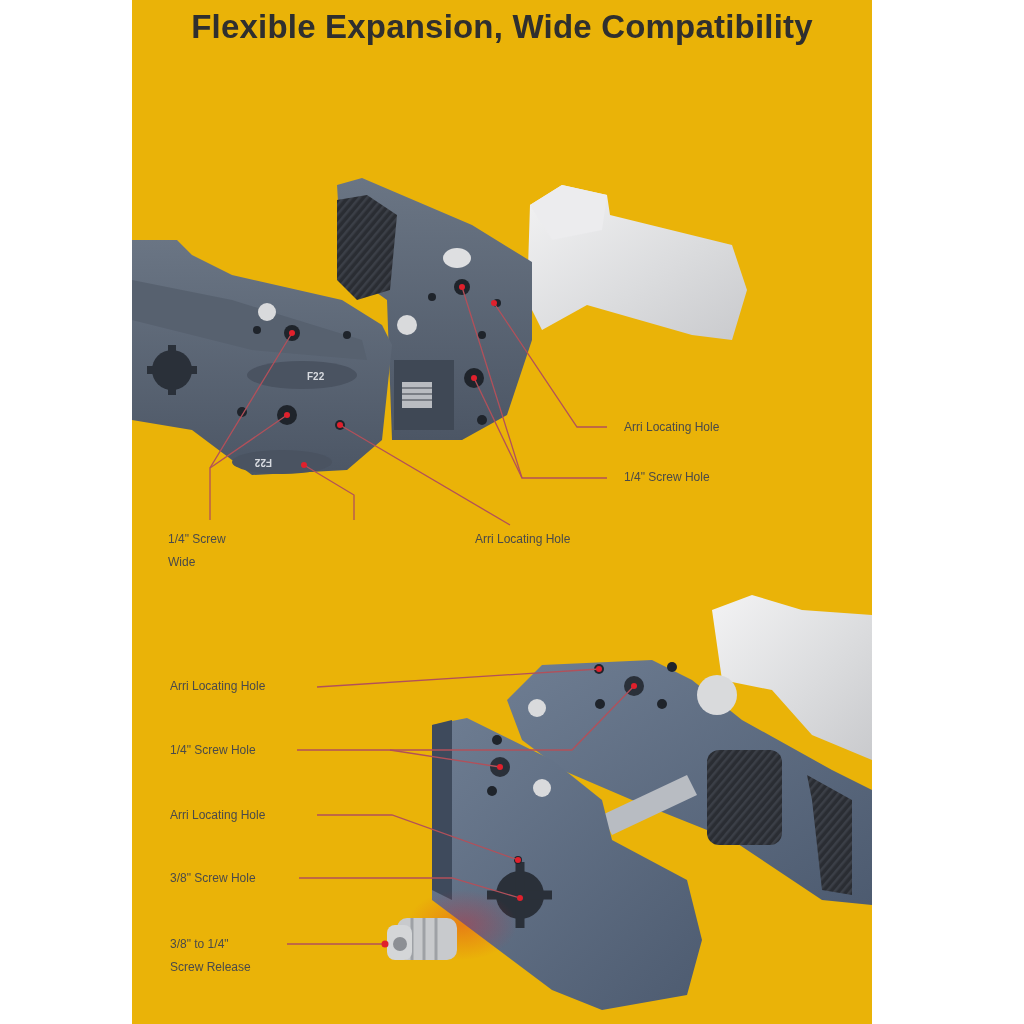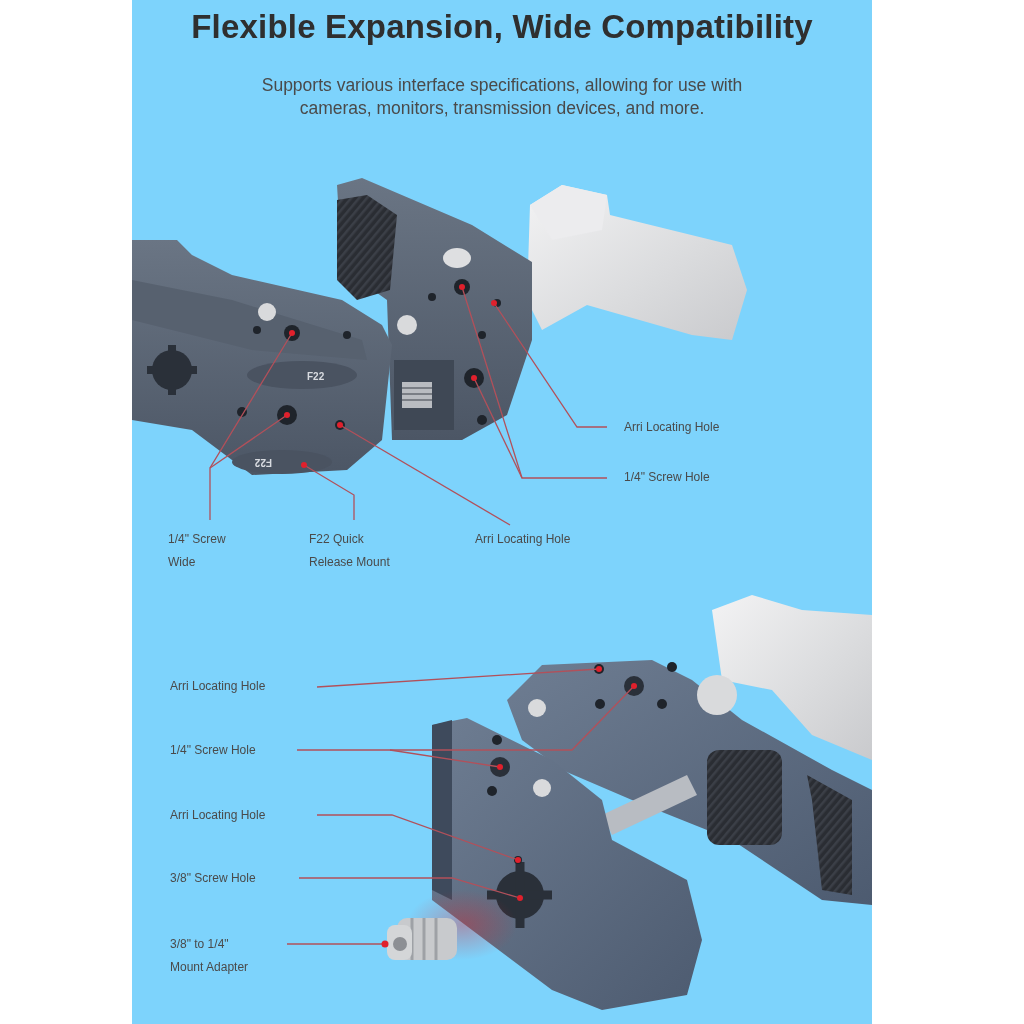--- a/index.html
+++ b/index.html
@@ -1,37 +1,33 @@
 <!DOCTYPE html>
 <html><head>
 <meta charset="utf-8">
 <style>
   html, body { margin: 0; padding: 0; }
   body { width: 1024px; height: 1024px; background: #ffffff; position: relative; overflow: hidden;
          font-family: "Liberation Sans", "DejaVu Sans", sans-serif; }
-  .panel { position: absolute; left: 132px; top: 0; width: 740px; height: 1024px; background: #7dd3fc; overflow: hidden; }
+  .panel { position: absolute; left: 132px; top: 0; width: 740px; height: 1024px; background: #eab308; overflow: hidden; }
   .title { position: absolute; left: 0; top: 8px; width: 740px; text-align: center; font-size: 33px;
            font-weight: 700; color: #2f2f2f; letter-spacing: 0.2px; }
   .subtitle { position: absolute; left: 0; top: 74px; width: 740px; text-align: center; font-size: 17.5px;
               line-height: 23px; color: #4a4a4a; }
   .subtitle span { display: block; }
   svg.art { position: absolute; left: 0; top: 0; }
   .label { position: absolute; font-size: 12px; line-height: 23px; color: #4a4a4a; white-space: nowrap; }
   .label span { display: block; }
 </style>
 </head>
 <body>
 
 <div class="panel">
 
   <div class="title">Flexible Expansion, Wide Compatibility</div>
-  <div class="subtitle">
-    <span>Supports various interface specifications, allowing for use with</span>
-    <span>cameras, monitors, transmission devices, and more.</span>
-  </div>
 
   <svg class="art" width="740" height="1024" viewBox="0 0 740 1024">
     <defs>
       <linearGradient id="bodyG" x1="0" y1="0" x2="0" y2="1">
         <stop offset="0" stop-color="#6a7584"></stop>
           <stop offset="1" stop-color="#4c5665"></stop>
       </linearGradient>
       <linearGradient id="bodyB" x1="0" y1="0" x2="1" y2="1">
         <stop offset="0" stop-color="#6e7d92"></stop>
           <stop offset="1" stop-color="#4d5b70"></stop>
@@ -173,37 +169,33 @@
   <div class="label" style="left:492px; top:416px;">
     <span>Arri Locating Hole</span>
   </div>
   <div class="label" style="left:492px; top:466px;">
     <span>1/4" Screw Hole</span>
   </div>
   <div class="label" style="left:36px; top:528px;">
     <span>1/4" Screw</span>
     <span>Wide</span>
   </div>
-  <div class="label" style="left:177px; top:528px;">
-    <span>F22 Quick</span>
-    <span>Release Mount</span>
-  </div>
   <div class="label" style="left:343px; top:528px;">
     <span>Arri Locating Hole</span>
   </div>
 
   <div class="label" style="left:38px; top:675px;">
     <span>Arri Locating Hole</span>
   </div>
   <div class="label" style="left:38px; top:739px;">
     <span>1/4" Screw Hole</span>
   </div>
   <div class="label" style="left:38px; top:804px;">
     <span>Arri Locating Hole</span>
   </div>
   <div class="label" style="left:38px; top:867px;">
     <span>3/8" Screw Hole</span>
   </div>
   <div class="label" style="left:38px; top:933px;">
     <span>3/8" to 1/4"</span>
-    <span>Mount Adapter</span>
+    <span>Screw Release</span>
   </div>
 </div>
 
 </body></html>

